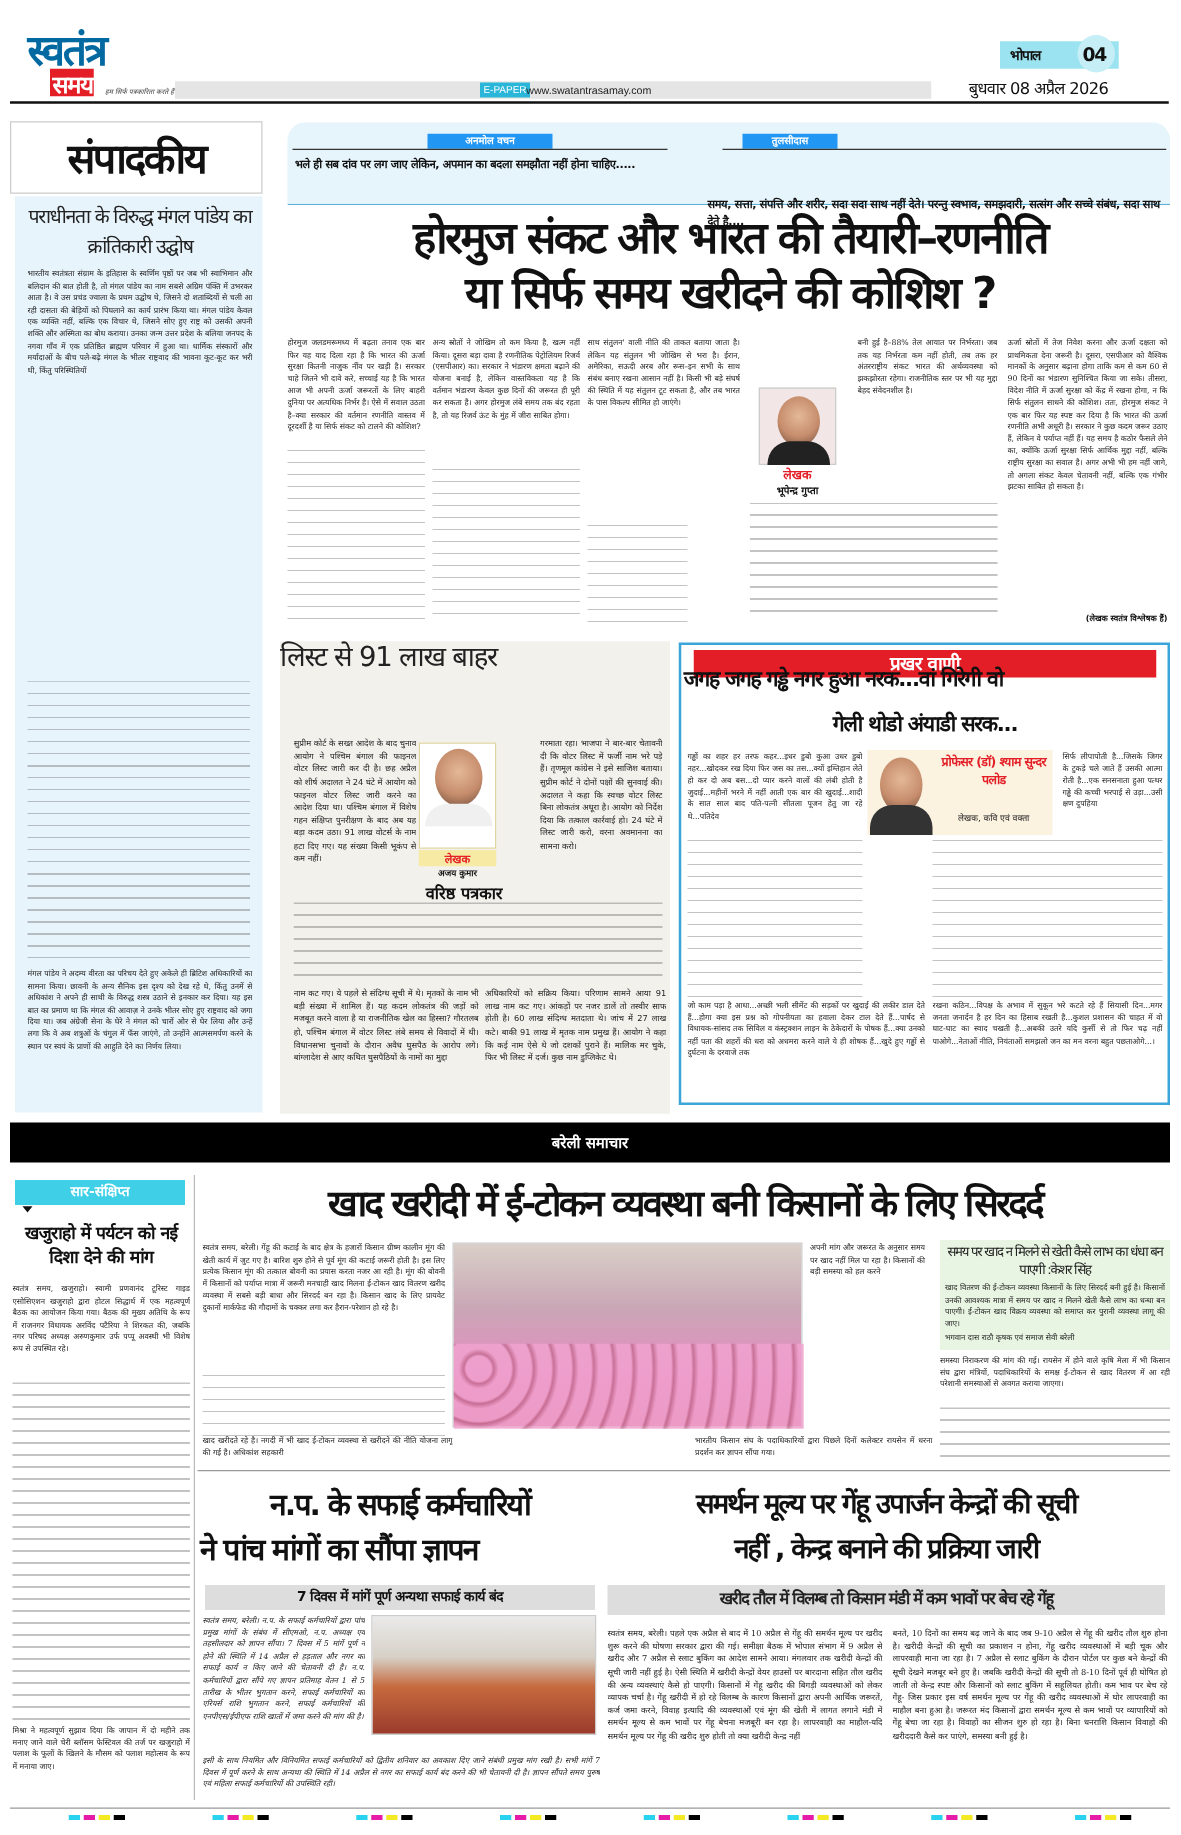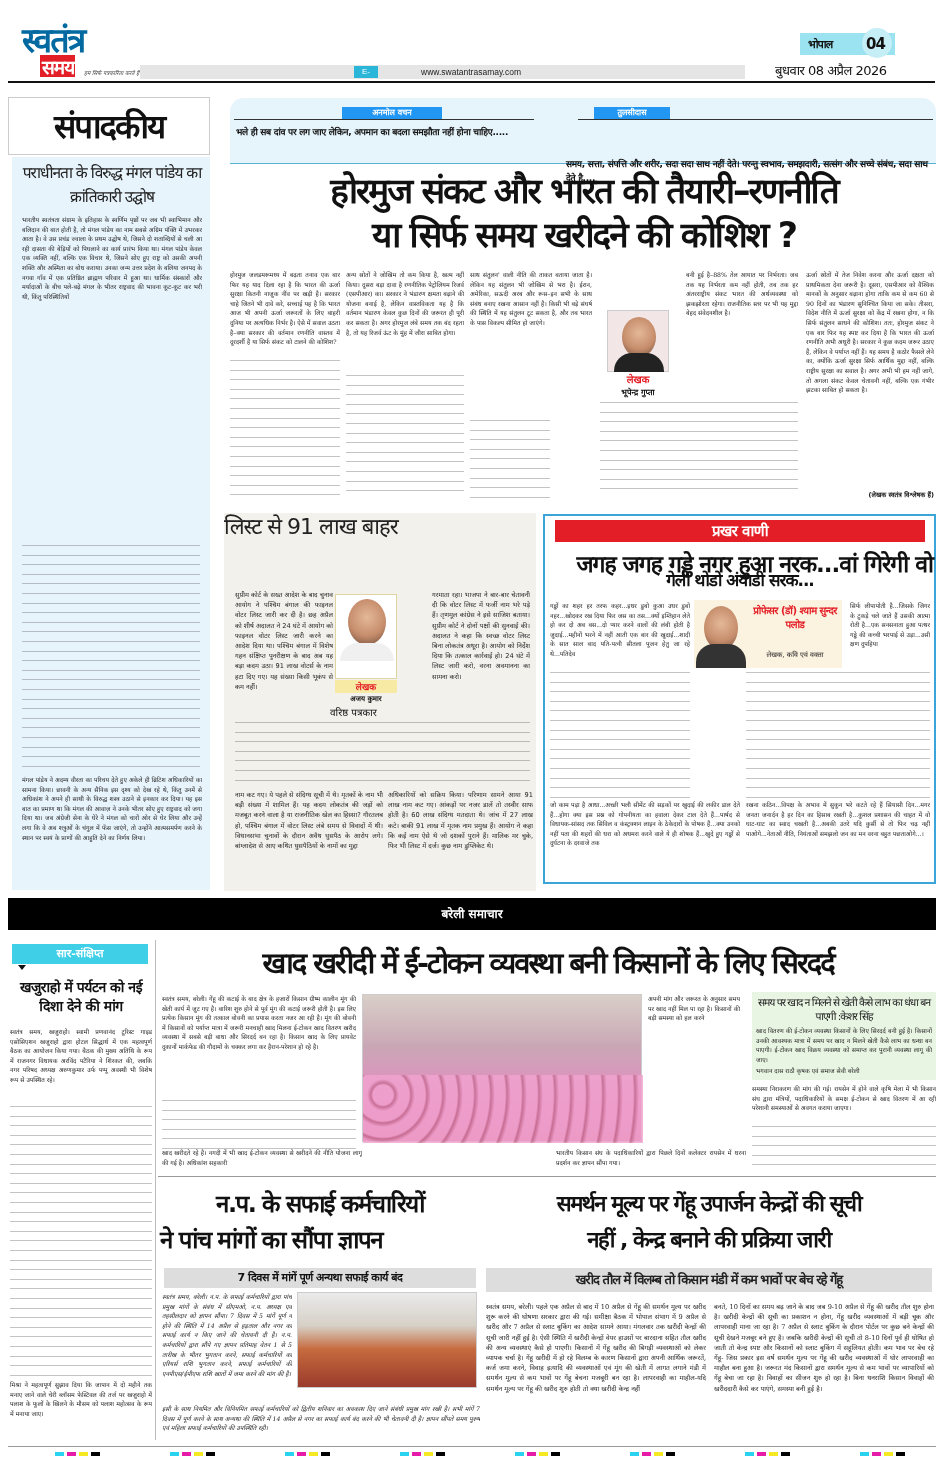--- a/index.html
+++ b/index.html
@@ -16,21 +16,21 @@
 </style>
 </head>
 <body>
 
 <div class="abs" style="left:0;top:0;width:945px;height:80px;">
   <div class="abs hd" style="left:22px;top:16px;font-size:34px;letter-spacing:-2px;color:#0369a1;">स्वतंत्र</div>
   <div class="abs" style="left:40px;top:55px;width:35px;height:22px;background:#e41e26;"></div>
   <div class="abs hd" style="left:42px;top:54px;font-size:19px;color:#fff;letter-spacing:-1px;">समय</div>
   <div class="abs" style="left:84px;top:69px;font-size:5.5px;color:#444;font-style:italic;">हम सिर्फ पत्रकारिता करते हैं</div>
   <div class="abs" style="left:140px;top:65px;width:605px;height:14px;background:#e5e5e5;"></div>
-  <div class="abs" style="left:354px;top:66px;width:24px;height:12px;background:#29b6d8;color:#fff;font-size:8px;line-height:12px;text-align:center;font-family:'Liberation Sans',sans-serif;">E-PAPER</div>
+  <div class="abs" style="left:384px;top:66px;width:40px;height:12px;background:#29b6d8;color:#fff;font-size:8px;line-height:12px;text-align:center;font-family:'Liberation Sans',sans-serif;">E-PAPER</div>
   <div class="abs" style="left:421px;top:66px;font-size:8.5px;line-height:12px;color:#222;font-family:'Liberation Sans',sans-serif;">www.swatantrasamay.com</div>
   <div class="abs" style="left:800px;top:33px;width:95px;height:22px;background:#9be3f0;"></div>
   <div class="abs hd" style="left:808px;top:36px;font-size:11px;">भोपाल</div>
   <div class="abs" style="left:862px;top:28px;width:30px;height:30px;border-radius:50%;background:#c6eef6;"></div>
   <div class="abs hd" style="left:866px;top:35px;font-size:15px;">04</div>
   <div class="abs hd" style="left:775px;top:61px;font-size:13px;font-weight:normal;letter-spacing:-.5px;">बुधवार 08 अप्रैल 2026</div>
   <div class="abs" style="left:8px;top:81px;width:927px;height:2px;background:#111;"></div>
 </div>
 
 <div class="abs" style="left:8px;top:97px;width:202px;height:58px;border:1px solid #ccc;background:#fff;">
@@ -77,29 +77,29 @@
 <div class="abs" style="left:224px;top:513px;width:312px;height:378px;background:#f3f1ec;">
   <div class="hdl" style="text-align:left;font-size:22px;line-height:28px;">लिस्ट से 91 लाख बाहर</div>
 </div>
 <div class="abs txt" style="left:235px;top:590px;width:98px;height:130px;font-size:6.6px;line-height:10.2px;">सुप्रीम कोर्ट के सख्त आदेश के बाद चुनाव आयोग ने पश्चिम बंगाल की फाइनल वोटर लिस्ट जारी कर दी है। छह अप्रैल को शीर्ष अदालत ने 24 घंटे में आयोग को फाइनल वोटर लिस्ट जारी करने का आदेश दिया था। पश्चिम बंगाल में विशेष गहन संक्षिप्त पुनरीक्षण के बाद अब यह बड़ा कदम उठा। 91 लाख वोटर्स के नाम हटा दिए गए। यह संख्या किसी भूकंप से कम नहीं।</div>
 <div class="abs photo" style="left:335px;top:594px;width:62px;height:85px;background:#fff;border:1px solid #e0d5a0;">
   <div class="abs face" style="left:12px;top:4px;width:38px;height:46px;"></div>
   <div class="abs" style="left:4px;top:48px;width:54px;height:18px;background:#f0f0f0;border-radius:18px 18px 0 0;"></div>
 </div>
 <div class="abs" style="left:335px;top:680px;width:62px;text-align:center;color:#e41e26;font-size:9px;font-weight:bold;background:#f7eaa4;">लेखक</div>
 <div class="abs" style="left:330px;top:694px;width:72px;text-align:center;font-size:7px;font-weight:bold;">अजय कुमार</div>
-<div class="abs" style="left:330px;top:705px;width:72px;text-align:left;font-size:10px;font-weight:normal;">वरिष्ठ पत्रकार</div>
+<div class="abs" style="left:330px;top:705px;width:72px;text-align:right;font-size:13px;font-weight:bold;">वरिष्ठ पत्रकार</div>
 <div class="abs txt" style="left:432px;top:590px;width:98px;height:130px;font-size:6.6px;line-height:10.2px;">गरमाता रहा। भाजपा ने बार-बार चेतावनी दी कि वोटर लिस्ट में फर्जी नाम भरे पड़े हैं। तृणमूल कांग्रेस ने इसे साजिश बताया। सुप्रीम कोर्ट ने दोनों पक्षों की सुनवाई की। अदालत ने कहा कि स्वच्छ वोटर लिस्ट बिना लोकतंत्र अधूरा है। आयोग को निर्देश दिया कि तत्काल कार्रवाई हो। 24 घंटे में लिस्ट जारी करो, वरना अवमानना का सामना करो।</div>
 <div class="abs lines" style="left:235px;top:722px;width:295px;height:66px;"></div>
 <div class="abs txt" style="left:235px;top:790px;width:148px;height:98px;font-size:6.6px;line-height:10.2px;">नाम कट गए। ये पहले से संदिग्ध सूची में थे। मृतकों के नाम भी बड़ी संख्या में शामिल हैं। यह कदम लोकतंत्र की जड़ों को मजबूत करने वाला है या राजनीतिक खेल का हिस्सा? गौरतलब हो, पश्चिम बंगाल में वोटर लिस्ट लंबे समय से विवादों में थी। विधानसभा चुनावों के दौरान अवैध घुसपैठ के आरोप लगे। बांग्लादेश से आए कथित घुसपैठियों के नामों का मुद्दा</div>
 <div class="abs txt" style="left:388px;top:790px;width:145px;height:98px;font-size:6.6px;line-height:10.2px;">अधिकारियों को सक्रिय किया। परिणाम सामने आया 91 लाख नाम कट गए। आंकड़ों पर नजर डालें तो तस्वीर साफ होती है। 60 लाख संदिग्ध मतदाता थे। जांच में 27 लाख कटे। बाकी 91 लाख में मृतक नाम प्रमुख हैं। आयोग ने कहा कि कई नाम ऐसे थे जो दशकों पुराने हैं। मालिक मर चुके, फिर भी लिस्ट में दर्ज। कुछ नाम डुप्लिकेट थे।</div>
 
 <div class="abs" style="left:543px;top:514px;width:393px;height:370px;border:2px solid #3aa5d8;background:#fff;">
   <div class="abs hd" style="left:10px;top:4px;width:370px;height:22px;background:#e41e26;color:#fff;font-size:15px;line-height:22px;text-align:center;letter-spacing:-.5px;">प्रखर वाणी</div>
-  <div class="abs hd" style="left:2px;top:36px;width:386px;text-align:right;font-size:23px;line-height:24px;letter-spacing:-1px;">जगह जगह गड्ढे नगर हुआ नरक...वां गिरेगी वो</div>
+  <div class="abs hd" style="left:2px;top:16px;width:386px;text-align:left;font-size:17px;line-height:24px;letter-spacing:-1px;">जगह जगह गड्ढे नगर हुआ नरक...वां गिरेगी वो</div>
   <div class="abs hd" style="left:2px;top:52px;width:386px;text-align:center;font-size:17px;line-height:24px;letter-spacing:-1px;">गेली थोडो अंयाडी सरक...</div>
 </div>
 <div class="abs txt" style="left:550px;top:601px;width:140px;height:68px;">गड्ढों का शहर हर तरफ कहर...इधर डुबो कुआ उधर डुबो नहर...खोदकर रख दिया फिर जस का तस...क्यों इम्तिहान लेते हो कर दो अब बस...दो प्यार करने वालों की लंबी होती है जुदाई...महीनों भरने में नहीं आती एक बार की खुदाई...शादी के सात साल बाद पति-पत्नी सीतला पूजन हेतु जा रहे थे...पतिदेव</div>
 <div class="abs lines" style="left:550px;top:672px;width:140px;height:128px;"></div>
 <div class="abs txt" style="left:550px;top:800px;width:190px;height:78px;">जो काम पड़ा है आधा...अच्छी भली सीमेंट की सड़कों पर खुदाई की लकीर डाल देते हैं...होगा क्या इस प्रश्न को गोपनीयता का हवाला देकर टाल देते हैं...पार्षद से विधायक-सांसद तक सिविल व कंस्ट्रक्शन लाइन के ठेकेदारों के पोषक हैं...क्या उनको नहीं पता की शहरों की धरा को अधमरा करने वाले ये ही शोषक हैं...खुदे हुए गड्ढों से दुर्घटना के दरवाजे तक</div>
 <div class="abs" style="left:694px;top:600px;width:148px;height:68px;background:#fbf2df;">
   <div class="abs face" style="left:10px;top:6px;width:34px;height:44px;"></div>
   <div class="abs" style="left:2px;top:44px;width:50px;height:24px;background:#333;border-radius:18px 18px 0 0;"></div>
   <div class="abs hd" style="left:56px;top:4px;width:90px;font-size:10px;line-height:14px;color:#e41e26;text-align:center;letter-spacing:-.5px;">प्रोफेसर (डॉ) श्याम सुन्दर पलोड</div>
   <div class="abs" style="left:56px;top:50px;width:90px;font-size:7px;text-align:center;color:#222;">लेखक, कवि एवं वक्ता</div>

